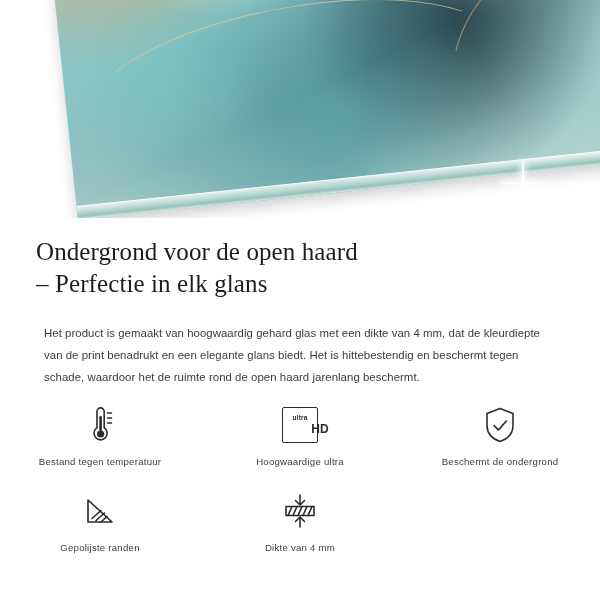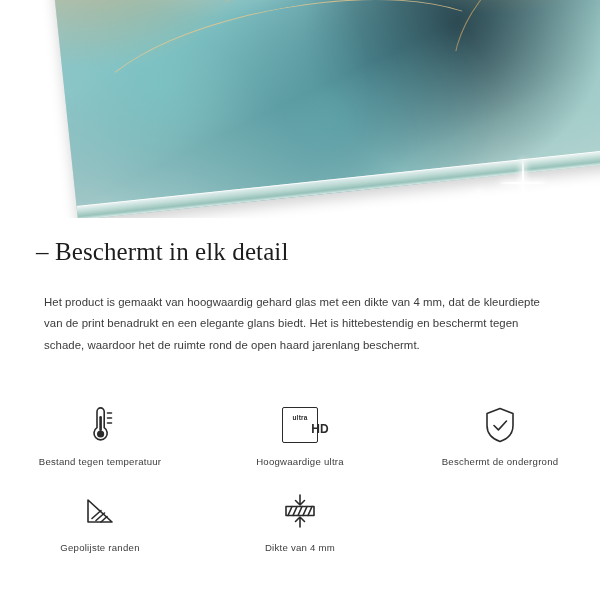--- a/index.html
+++ b/index.html
@@ -212,21 +212,22 @@
         <div class="glass-edge"></div>
       </div>
       <div class="sparkle sp1"></div>
       <div class="sparkle sp2"></div>
       <div class="sparkle sp3"></div>
     </div>
   </div>
 
   <div class="content">
     <h1 class="headline">
-      <span class="l2">– Beschermt in elk detail</span>
+      <span>Ondergrond voor de open haard</span>
+      <span class="l2">– Perfectie in elk glans</span>
     </h1>
     <p class="body-copy">Het product is gemaakt van hoogwaardig gehard glas met een dikte van 4 mm, dat de kleurdiepte van de print benadrukt en een elegante glans biedt. Het is hittebestendig en beschermt tegen schade, waardoor het de ruimte rond de open haard jarenlang beschermt.</p>
   </div>
 
   <div class="features">
 
     <div class="feature">
       <div class="feature-icon">
         <svg width="42" height="44" viewBox="0 0 42 44" aria-hidden="true">
           <path class="icon-line" d="M18 8.5a3.6 3.6 0 0 1 7.2 0v16.2a6.6 6.6 0 1 1-7.2 0z"></path>

